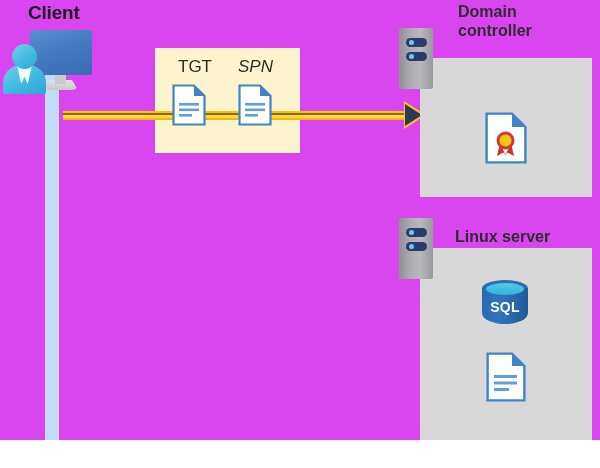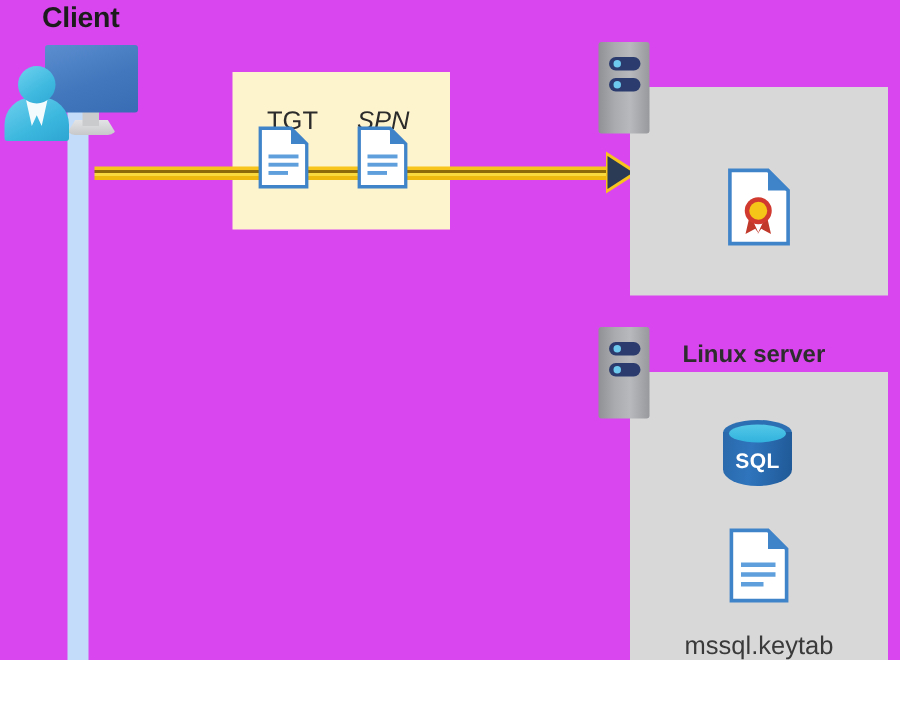--- a/index.html
+++ b/index.html
@@ -128,21 +128,20 @@
     border-top: 11px solid transparent;
     border-bottom: 11px solid transparent;
     border-left: 17px solid #2b3b56;
   }
 
   
   .doc-caption {
     font-size: 17px;
     color: #2b2b2b;
     font-family: "Liberation Sans", sans-serif;
-    margin-top: 14px;
   }
   .cap-tgt { left: 178px; top: 57px; }
   .cap-spn { left: 238px; top: 57px; font-style: italic; }
 
   
   .doc {
     width: 34px;
     height: 42px;
   }
 
@@ -296,20 +295,24 @@
 
   <div class="abs rack rack-dc">
     <div class="rack-pill p1">
       <div class="rack-dot"></div>
     </div>
     <div class="rack-pill p2">
       <div class="rack-dot"></div>
     </div>
   </div>
 
+  <div class="abs node-title title-dc">
+    <div>Domain</div>
+    <div>controller</div>
+  </div>
 
   <div class="abs" style="left:485px; top:112px;">
     <svg width="42" height="52" viewBox="0 0 42 52" xmlns="http://www.w3.org/2000/svg">
       <path d="M1.6 1.6 H27 L40.4 15 V50.4 H1.6 Z" fill="#ffffff" stroke="#3f83c9" stroke-width="2.4"></path>
       <path d="M27 1.6 L40.4 15 H27 Z" fill="#3f83c9"></path>
       <path d="M15 31 L12 44 L18.5 40.5 L21 44 Z" fill="#c0392b"></path>
       <path d="M26 31 L29 44 L22.5 40.5 L20 44 Z" fill="#c0392b"></path>
       <circle cx="20.5" cy="28.5" r="9" fill="#d03a2f"></circle>
       <circle cx="20.5" cy="28.5" r="6" fill="#f5c518"></circle>
     </svg>
@@ -338,15 +341,14 @@
   <div class="abs" style="left:486px; top:352px;">
     <svg width="40" height="50" viewBox="0 0 40 50" xmlns="http://www.w3.org/2000/svg">
       <path d="M1.6 1.6 H26 L38.4 14 V48.4 H1.6 Z" fill="#ffffff" stroke="#3f83c9" stroke-width="2.4"></path>
       <path d="M26 1.6 L38.4 14 H26 Z" fill="#3f83c9"></path>
       <rect x="8" y="23" width="23" height="3" fill="#5f9fdb"></rect>
       <rect x="8" y="29.5" width="23" height="3" fill="#5f9fdb"></rect>
       <rect x="8" y="36" width="15" height="3" fill="#5f9fdb"></rect>
     </svg>
   </div>
 
-  <div class="abs keytab-caption">mssql.keytab</div>
 
 </div>
 
 </body></html>

